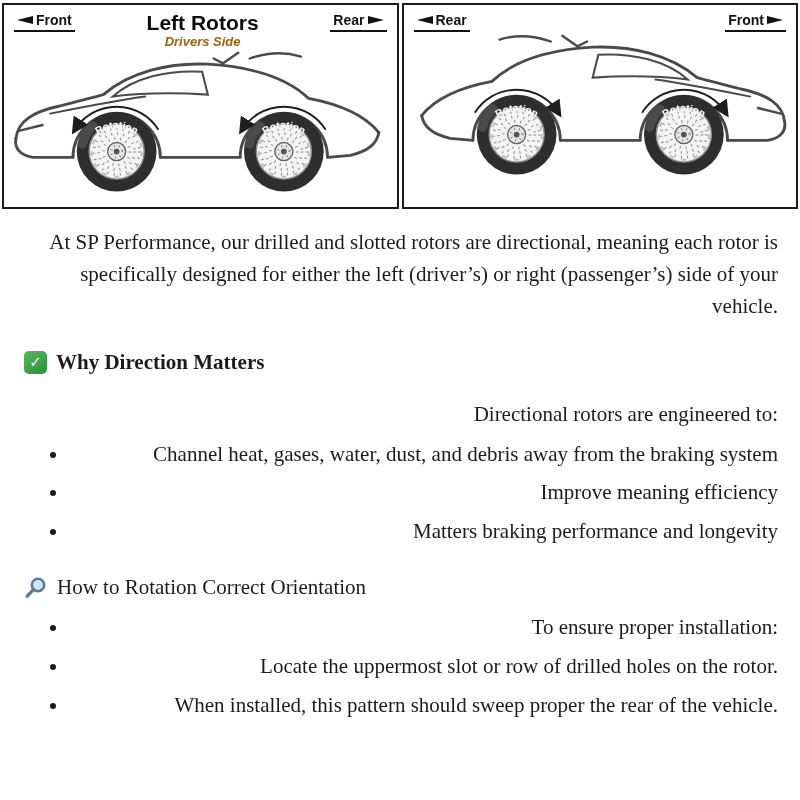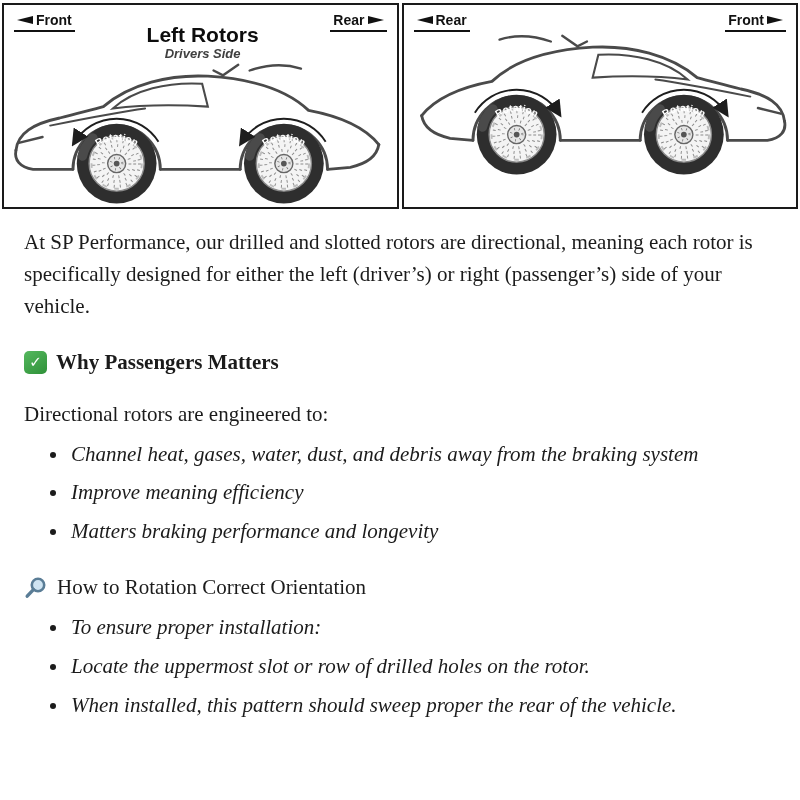--- a/index.html
+++ b/index.html
@@ -5,34 +5,34 @@
   html,body { margin:0; padding:0; background:#ffffff; }
   body { width:800px; font-family:"Liberation Serif", serif; color:#1b1b1b; }
 
   
   .panels { display:flex; gap:3px; padding:3px 2px 0 2px; }
   .panel { flex:1; border:2px solid #1a1a1a; background:#fff; height:206px; box-sizing:border-box; overflow:hidden; }
   .panel-header { display:flex; justify-content:space-between; align-items:flex-start; padding:7px 10px 0 10px; font-family:"Liberation Sans", sans-serif; }
   .dir { display:flex; align-items:center; gap:3px; font-weight:bold; font-size:14px; border-bottom:2px solid #111; padding:0 3px 2px 3px; color:#111; }
   .tri-left  { width:0; height:0; border-top:4px solid transparent; border-bottom:4px solid transparent; border-right:16px solid #111; }
   .tri-right { width:0; height:0; border-top:4px solid transparent; border-bottom:4px solid transparent; border-left:16px solid #111; }
-  .title-wrap { text-align:center; flex:1;margin-top:12px; }
+  .title-wrap { text-align:center; flex:1; }
   .panel-title { font-weight:bold; font-size:21px; line-height:1.05; color:#0d0d0d; }
-  .panel-subtitle { font-weight:bold; font-style:italic; font-size:13px; color:#404040; }
+  .panel-subtitle { font-weight:bold; font-style:italic; font-size:13px; color:#a16207; }
   .car-svg { display:block; width:100%; height:152px; }
 
   
-  .content { padding:16px 16px 0 24px; font-size:21px; line-height:1.52; }
+  .content { padding:16px 22px 0 24px; font-size:21px; line-height:1.52;text-align:right; }
   .intro { margin:2px 0 10px 0; }
   .sect-head { margin:24px 0 8px 0; font-size:21px; display:flex; align-items:center; gap:9px; }
   .sect-head.bold { font-weight:bold; }
   .check-badge { display:inline-flex; align-items:center; justify-content:center; width:23px; height:23px; border-radius:5px; background:linear-gradient(145deg,#55b85e,#2f9139); color:#fff; font-family:"DejaVu Sans", sans-serif; font-weight:bold; font-size:15px; flex:0 0 auto; }
   .lead { margin:20px 0 0 0; }
   ul.bullets { margin:8px 0 10px 0; padding-left:45px; }
-  ul.bullets li { margin:0 0 7px 0; padding-left:2px;font-style:italic; }
+  ul.bullets li { margin:0 0 7px 0; padding-left:2px; }
   .mag-icon { flex:0 0 auto; }
 </style>
 </head>
 <body>
 
 <svg width="0" height="0" style="position:absolute" aria-hidden="true">
   <defs>
     <marker id="arrowhead" markerWidth="9" markerHeight="9" refX="6" refY="4.5" orient="auto">
       <path d="M0,0 L9,4.5 L0,9 Z" fill="#1e1e1e"></path>
     </marker>
@@ -128,21 +128,21 @@
     </svg>
   </div>
 </div>
 
 <div class="content">
 
   <p class="intro">At SP Performance, our drilled and slotted rotors are directional, meaning each rotor is specifically designed for either the left (driver’s) or right (passenger’s) side of your vehicle.</p>
 
   <div class="sect-head bold">
     <span class="check-badge">✓</span>
-    <span>Why Passengers Matters</span>
+    <span>Why Direction Matters</span>
   </div>
 
   <p class="lead">Directional rotors are engineered to:</p>
 
   <ul class="bullets">
     <li>Channel heat, gases, water, dust, and debris away from the braking system</li>
     <li>Improve meaning efficiency</li>
     <li>Matters braking performance and longevity</li>
   </ul>
 

